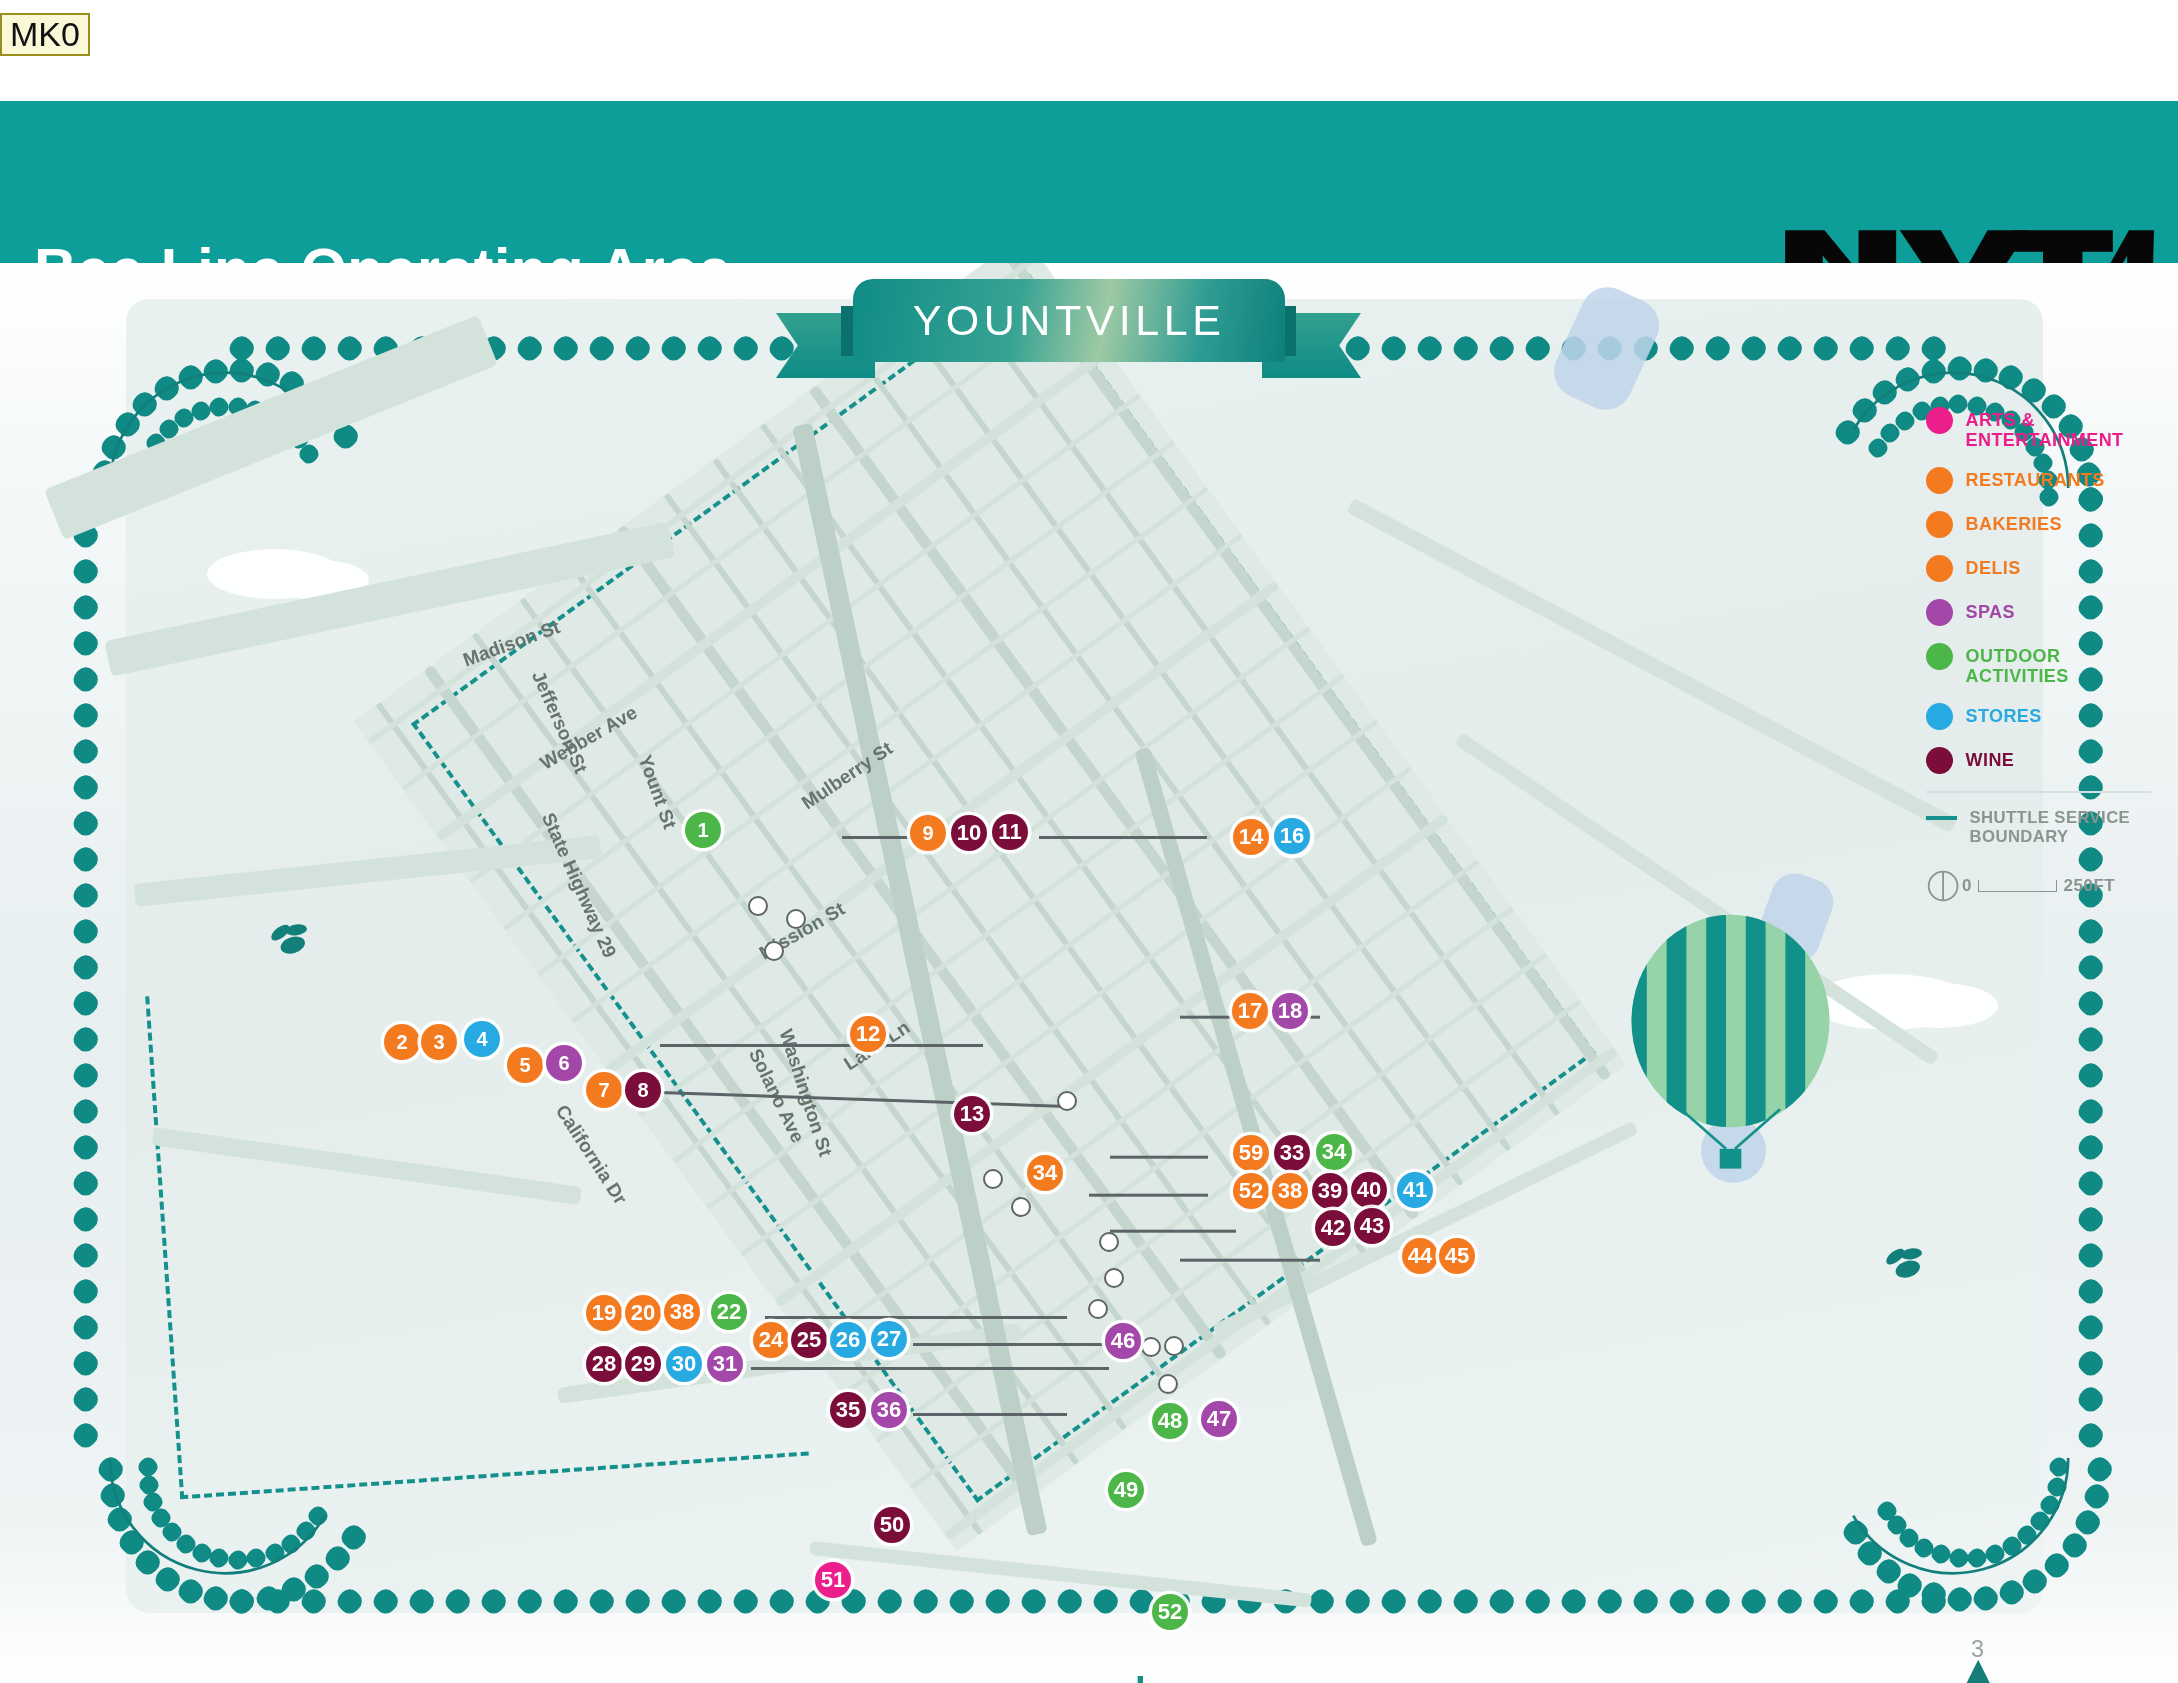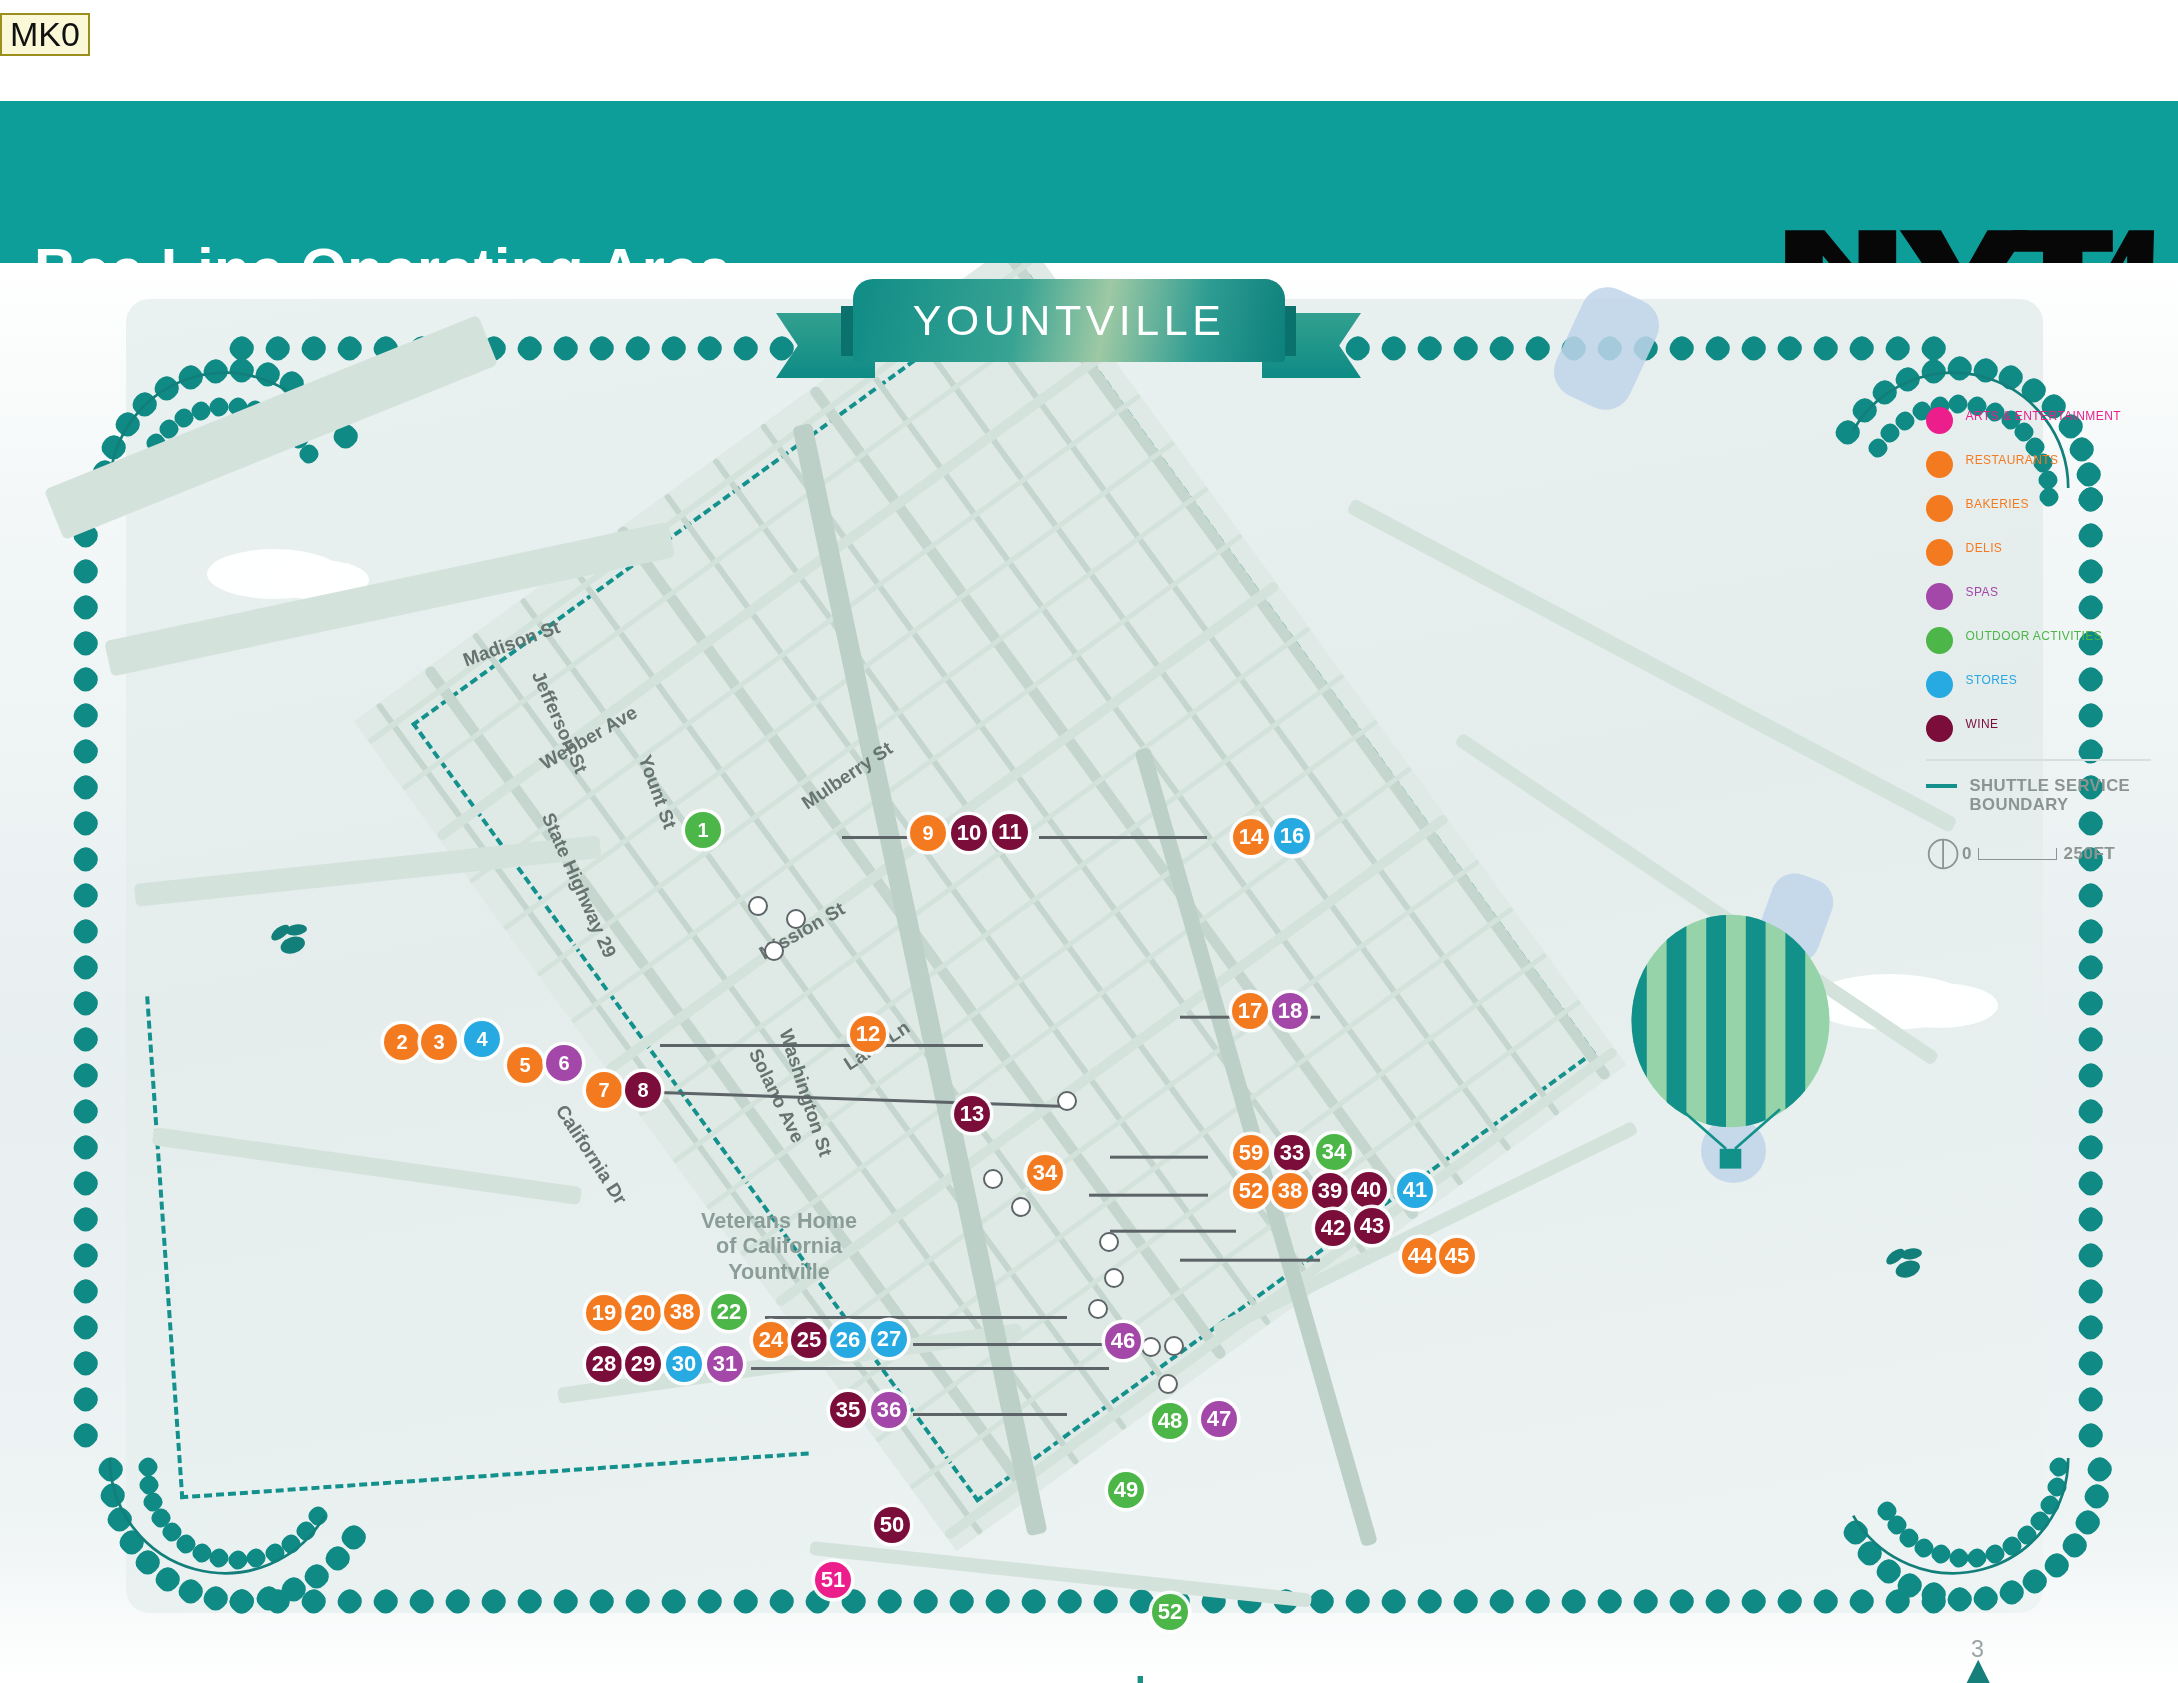--- a/index.html
+++ b/index.html
@@ -49,21 +49,21 @@
           box-shadow:0 0 0 3.6px rgba(255,255,255,.92);box-sizing:border-box;}
   .marker.w3{font-size:22px;}
   .leader{position:absolute;background:#5d6468;height:2.7px;}
   .stop{position:absolute;width:20px;height:20px;border-radius:50%;
         background:#fff;border:2.7px solid #5d6468;box-sizing:border-box;}
 
   
   .legend{position:absolute;right:27px;top:144px;width:225px;}
   .lg-row{display:flex;align-items:flex-start;margin-bottom:17px;}
   .lg-dot{width:27px;height:27px;border-radius:50%;flex:0 0 27px;margin-right:12.6px;}
-  .lg-txt{font-size:12px;font-weight:normal;line-height:1.12;letter-spacing:0.4px;
+  .lg-txt{font-size:18px;font-weight:bold;line-height:1.12;letter-spacing:0.4px;
           padding-top:2.7px;}
   .lg-div{height:1.8px;background:#d7e0e0;margin:16px 0 16px 0;}
   .lg-shuttle{display:flex;align-items:flex-start;}
   .lg-dash{width:31px;height:4.5px;background:#14918c;margin:7.2px 12.6px 0 0;flex:0 0 31px;}
   .lg-shuttle-txt{font-size:16.7px;font-weight:bold;color:#8a9490;line-height:1.12;
                   letter-spacing:0.4px;}
   .lg-scale{display:flex;align-items:center;margin-top:20px;}
   .lg-scale-txt{font-size:17px;font-weight:bold;color:#8a9490;letter-spacing:0.5px;
                 display:flex;align-items:center;gap:6.3px;}
   .scalebar{display:inline-block;width:77px;height:10.8px;border:1.8px solid #8a9490;
@@ -500,24 +500,20 @@
     </svg>
   </div>
   <div class="bee" style="left:1881px;top:981px;">
     <svg width="50" height="43" viewBox="0 0 56 48" fill="#127f7b">
       <ellipse cx="30" cy="28" rx="14" ry="9" transform="rotate(-18 30 28)"></ellipse>
       <ellipse cx="16" cy="14" rx="12" ry="6" transform="rotate(-38 16 14)"></ellipse>
       <ellipse cx="34" cy="11" rx="12" ry="6" transform="rotate(-8 34 11)"></ellipse>
     </svg>
   </div>
 
-  <div style="position:absolute;left:680px;top:945px;width:198px;text-align:center;
-              color:#8a9d97;font-size:21.6px;font-weight:bold;line-height:1.18;white-space:pre-line;">Veterans Home
-of California
-Yountville</div>
 
   <div class="ribbon">
     <div class="rib-tail l"></div>
     <div class="rib-tail r"></div>
     <div class="rib-fold" style="left:65px;"></div>
     <div class="rib-fold" style="right:65px;"></div>
     <div class="rib-main">
       <span>YOUNTVILLE</span>
     </div>
   </div>

